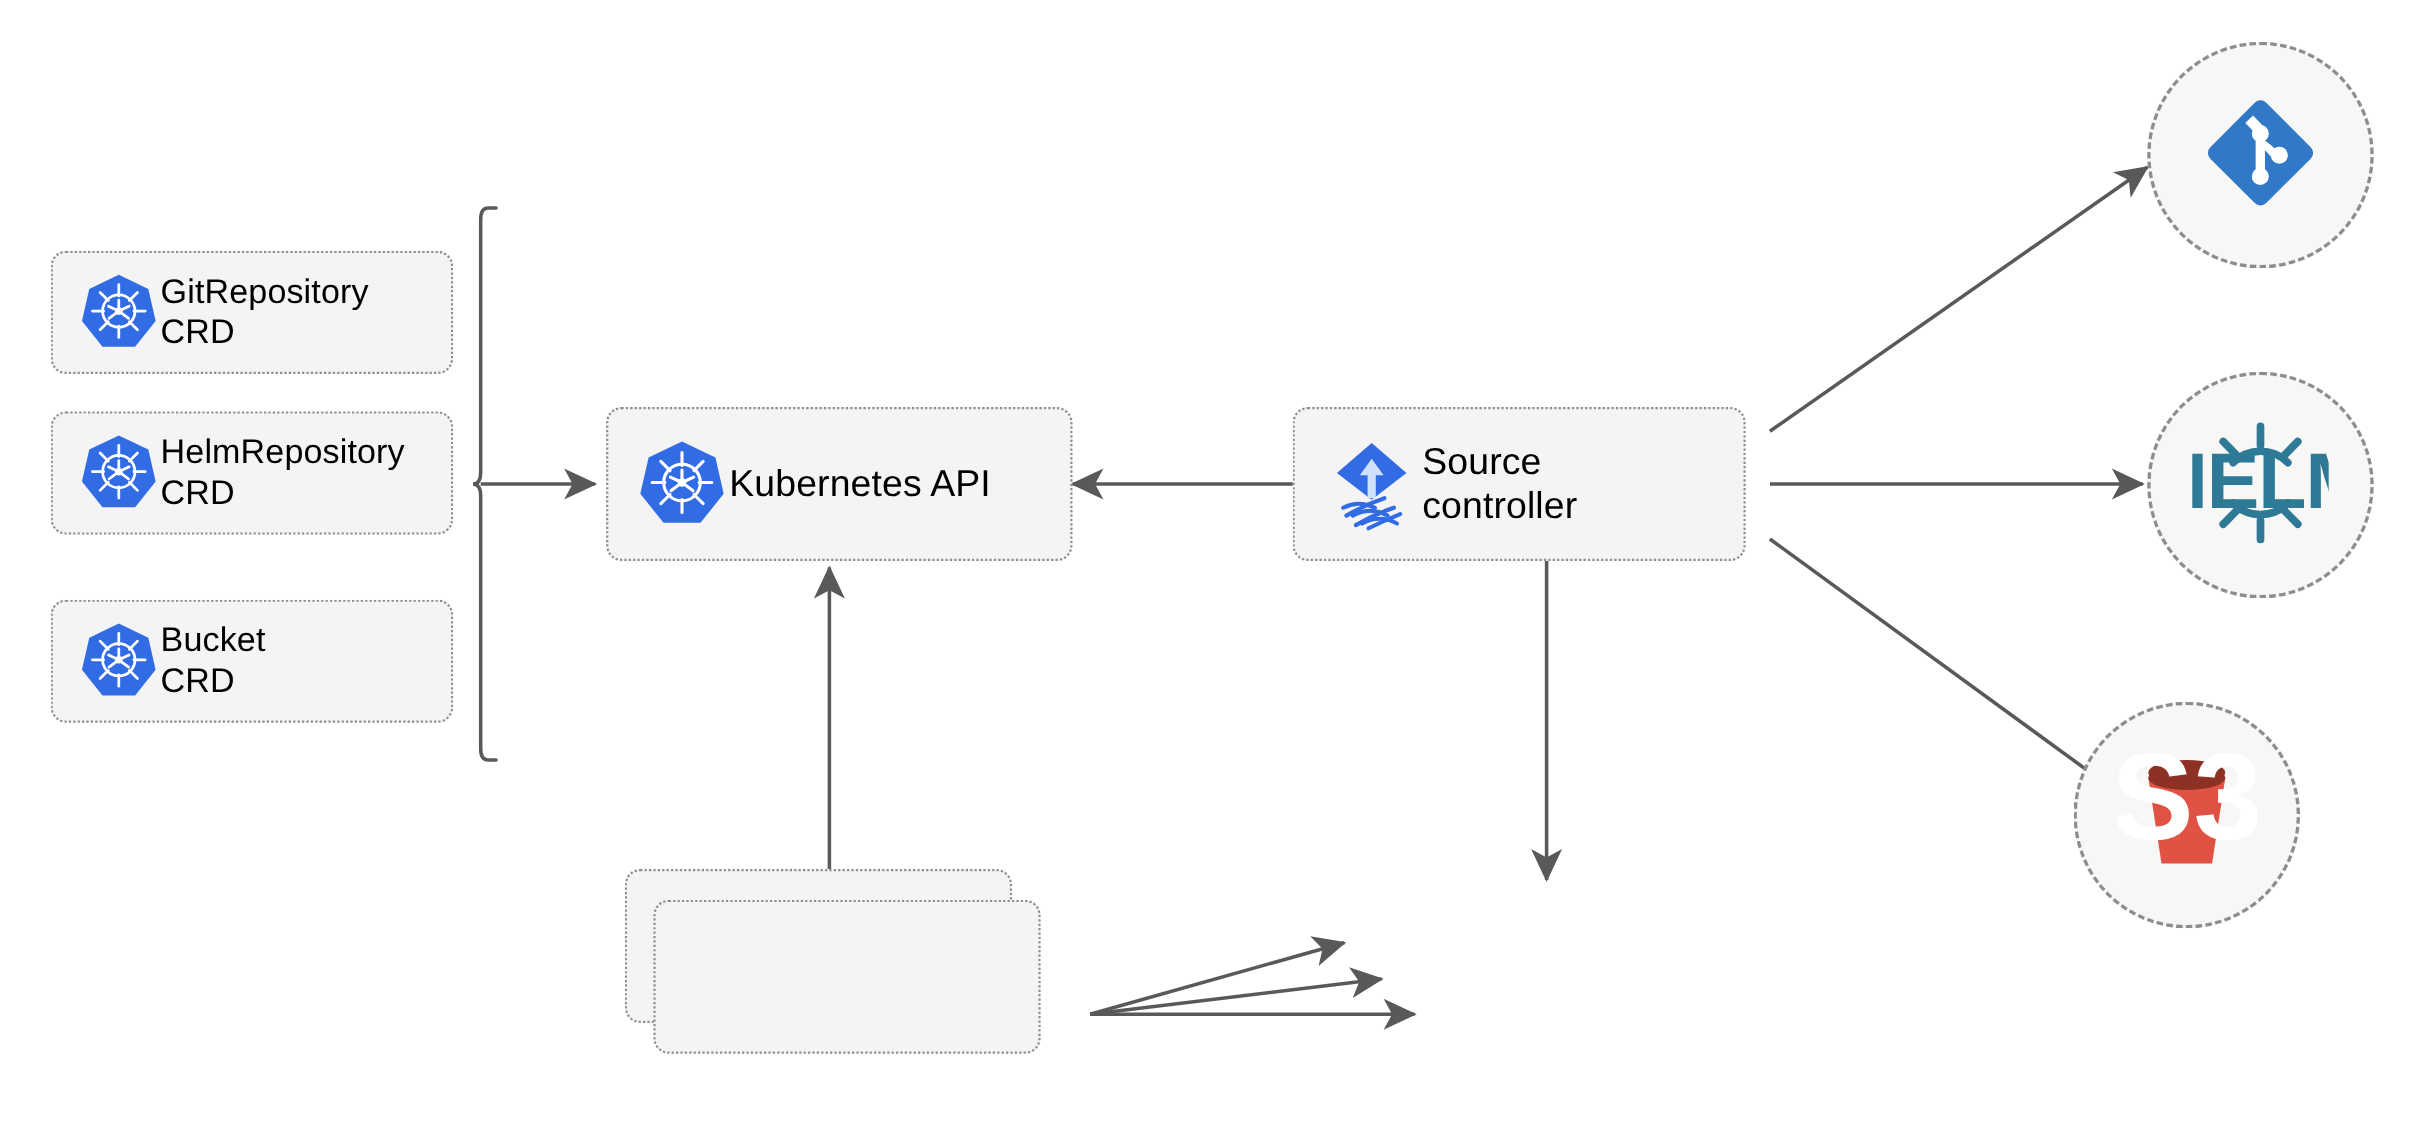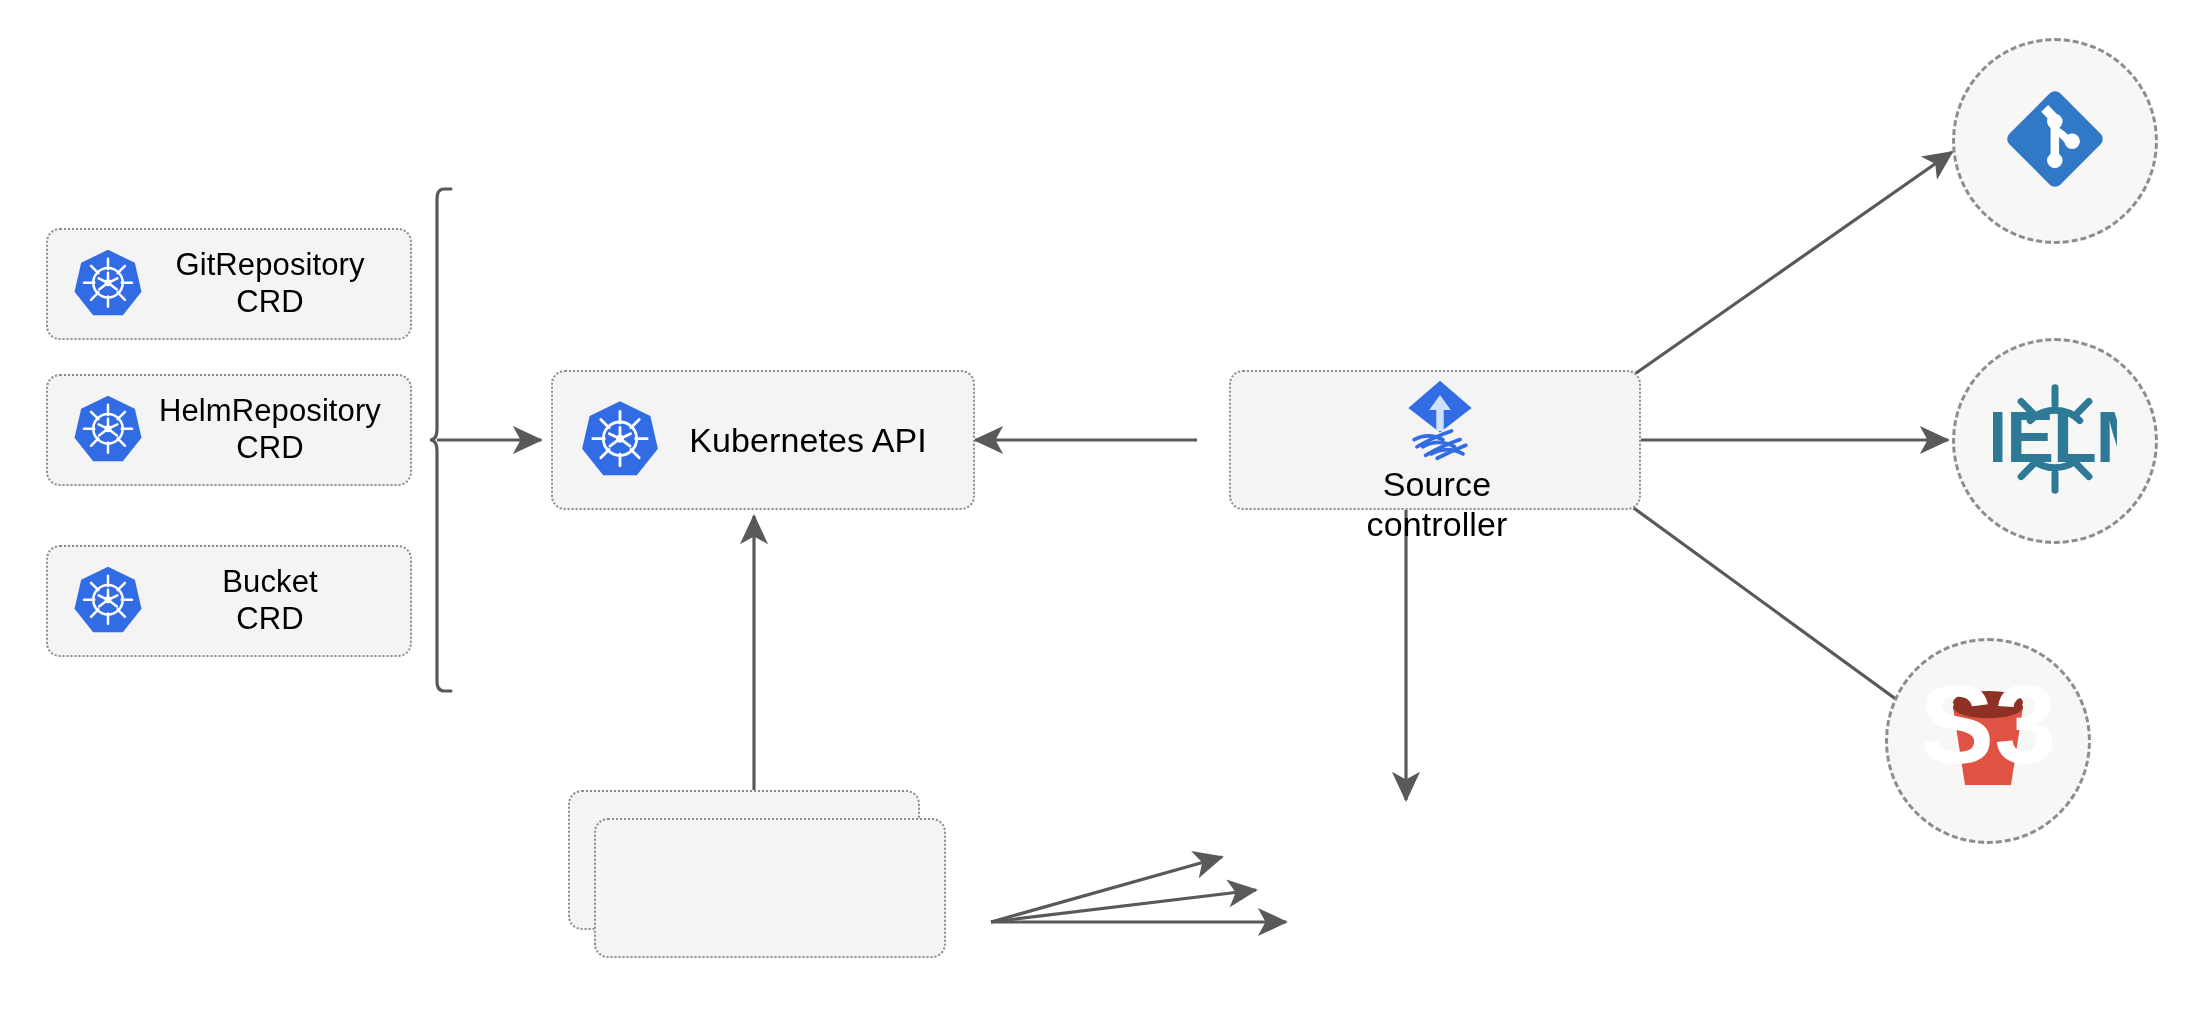--- a/index.html
+++ b/index.html
@@ -39,21 +39,21 @@
     justify-content: flex-start;
   }
   .node .icon-slot {
     flex: 0 0 auto;
     display: flex;
     align-items: center;
     justify-content: center;
   }
   .node .label {
     flex: 1 1 auto;
-    text-align: center;
+    text-align: left;
     color: #000000;
     font-size: 31px;
     line-height: 1.18;
     letter-spacing: 0.1px;
     white-space: pre-line;
     padding-right: 6px;
   }
   .node.big .label { font-size: 34px; }
 
   
@@ -257,21 +257,21 @@
           <line x1="32" y1="31" x2="24.5" y2="36.6"></line>
           <line x1="32" y1="31" x2="24.1" y2="27.3"></line>
           <line x1="32" y1="31" x2="39.9" y2="27.3"></line>
         </g>
         <circle cx="32" cy="31" r="2.9" fill="#ffffff"></circle>
       </svg>
     </span>
     <span class="label">Kubernetes API</span>
   </div>
 
-  <div class="node mid big" style="left:1229px; top:370px; width:412px;flex-direction:column;">
+  <div class="node mid big" style="left:1175px; top:370px; width:412px;">
     <span class="icon-slot" style="width:92px;height:92px;">
       <svg width="92" height="92" viewBox="0 0 64 64">
         <path d="M32 6 L54 25 L32 42 L10 25 Z" fill="#326ce5"></path>
         <path d="M32 16 L39.5 26.5 L34.6 26.5 L34.6 41 L29.4 41 L29.4 26.5 L24.5 26.5 Z" fill="#cfe0fb"></path>
         <g stroke="#326ce5" stroke-width="2.6" fill="none" stroke-linecap="round">
           <path d="M14 47 Q 24 42 34 47"></path>
           <path d="M20 52 Q 31 46 42 52"></path>
           <path d="M26 57 Q 37 51 48 57"></path>
           <path d="M16 52 Q 28 45 40 41"></path>
           <path d="M22 58 Q 34 51 46 47"></path>

